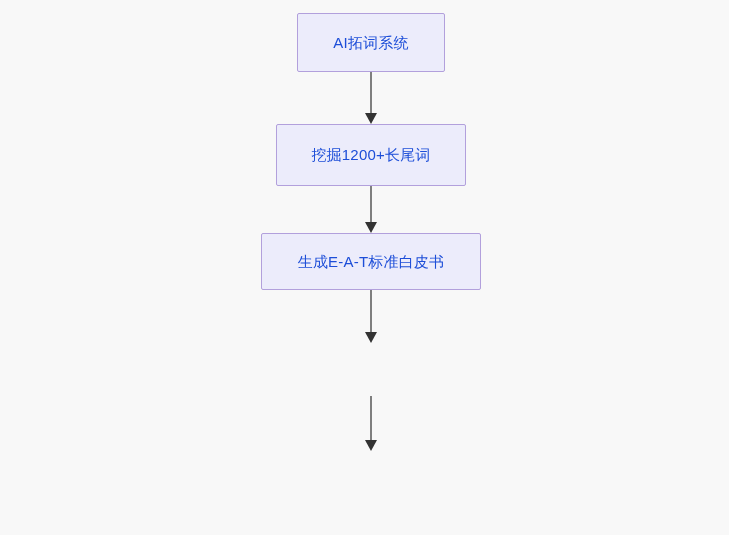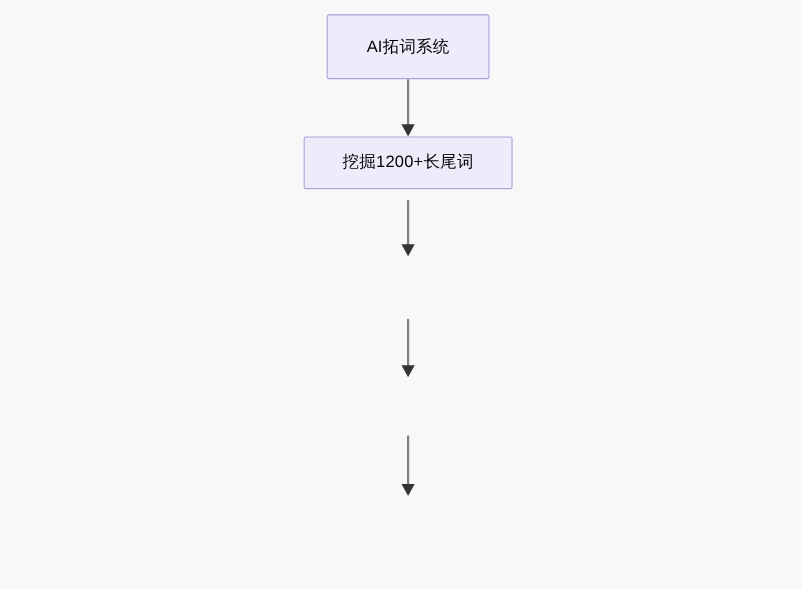--- a/index.html
+++ b/index.html
@@ -21,21 +21,21 @@
   }
   .node {
     position: absolute;
     box-sizing: border-box;
     background: #ececfb;
     border: 1.6px solid #b2a0dc;
     border-radius: 2px;
     display: flex;
     align-items: center;
     justify-content: center;
-    color: #000000;
+    color: #1d4ed8;
     font-size: 15px;
     line-height: 1.2;
     letter-spacing: 0.2px;
     white-space: nowrap;
     user-select: none;
   }
   .node-label {
     display: block;
   }
   .edge {
@@ -73,20 +73,23 @@
 
   <svg class="edge" style="left:361px; top:396px; width:20px; height:55px;" viewBox="0 0 20 55">
     <line class="edge-line" x1="10" y1="0" x2="10" y2="46"></line>
     <polygon class="edge-head" points="10,55 4,44 16,44"></polygon>
   </svg>
 
   <div class="node" style="left:297px; top:13px; width:148px; height:59px;">
     <span class="node-label">AI拓词系统</span>
   </div>
 
-  <div class="node" style="left:276px; top:124px; width:190px; height:48px;">
+  <div class="node" style="left:276px; top:124px; width:190px; height:62px;">
     <span class="node-label">挖掘1200+长尾词</span>
   </div>
 
+  <div class="node" style="left:261px; top:233px; width:220px; height:57px;">
+    <span class="node-label">生成E-A-T标准白皮书</span>
+  </div>
 
 
 
 </div>
 
 </body></html>

